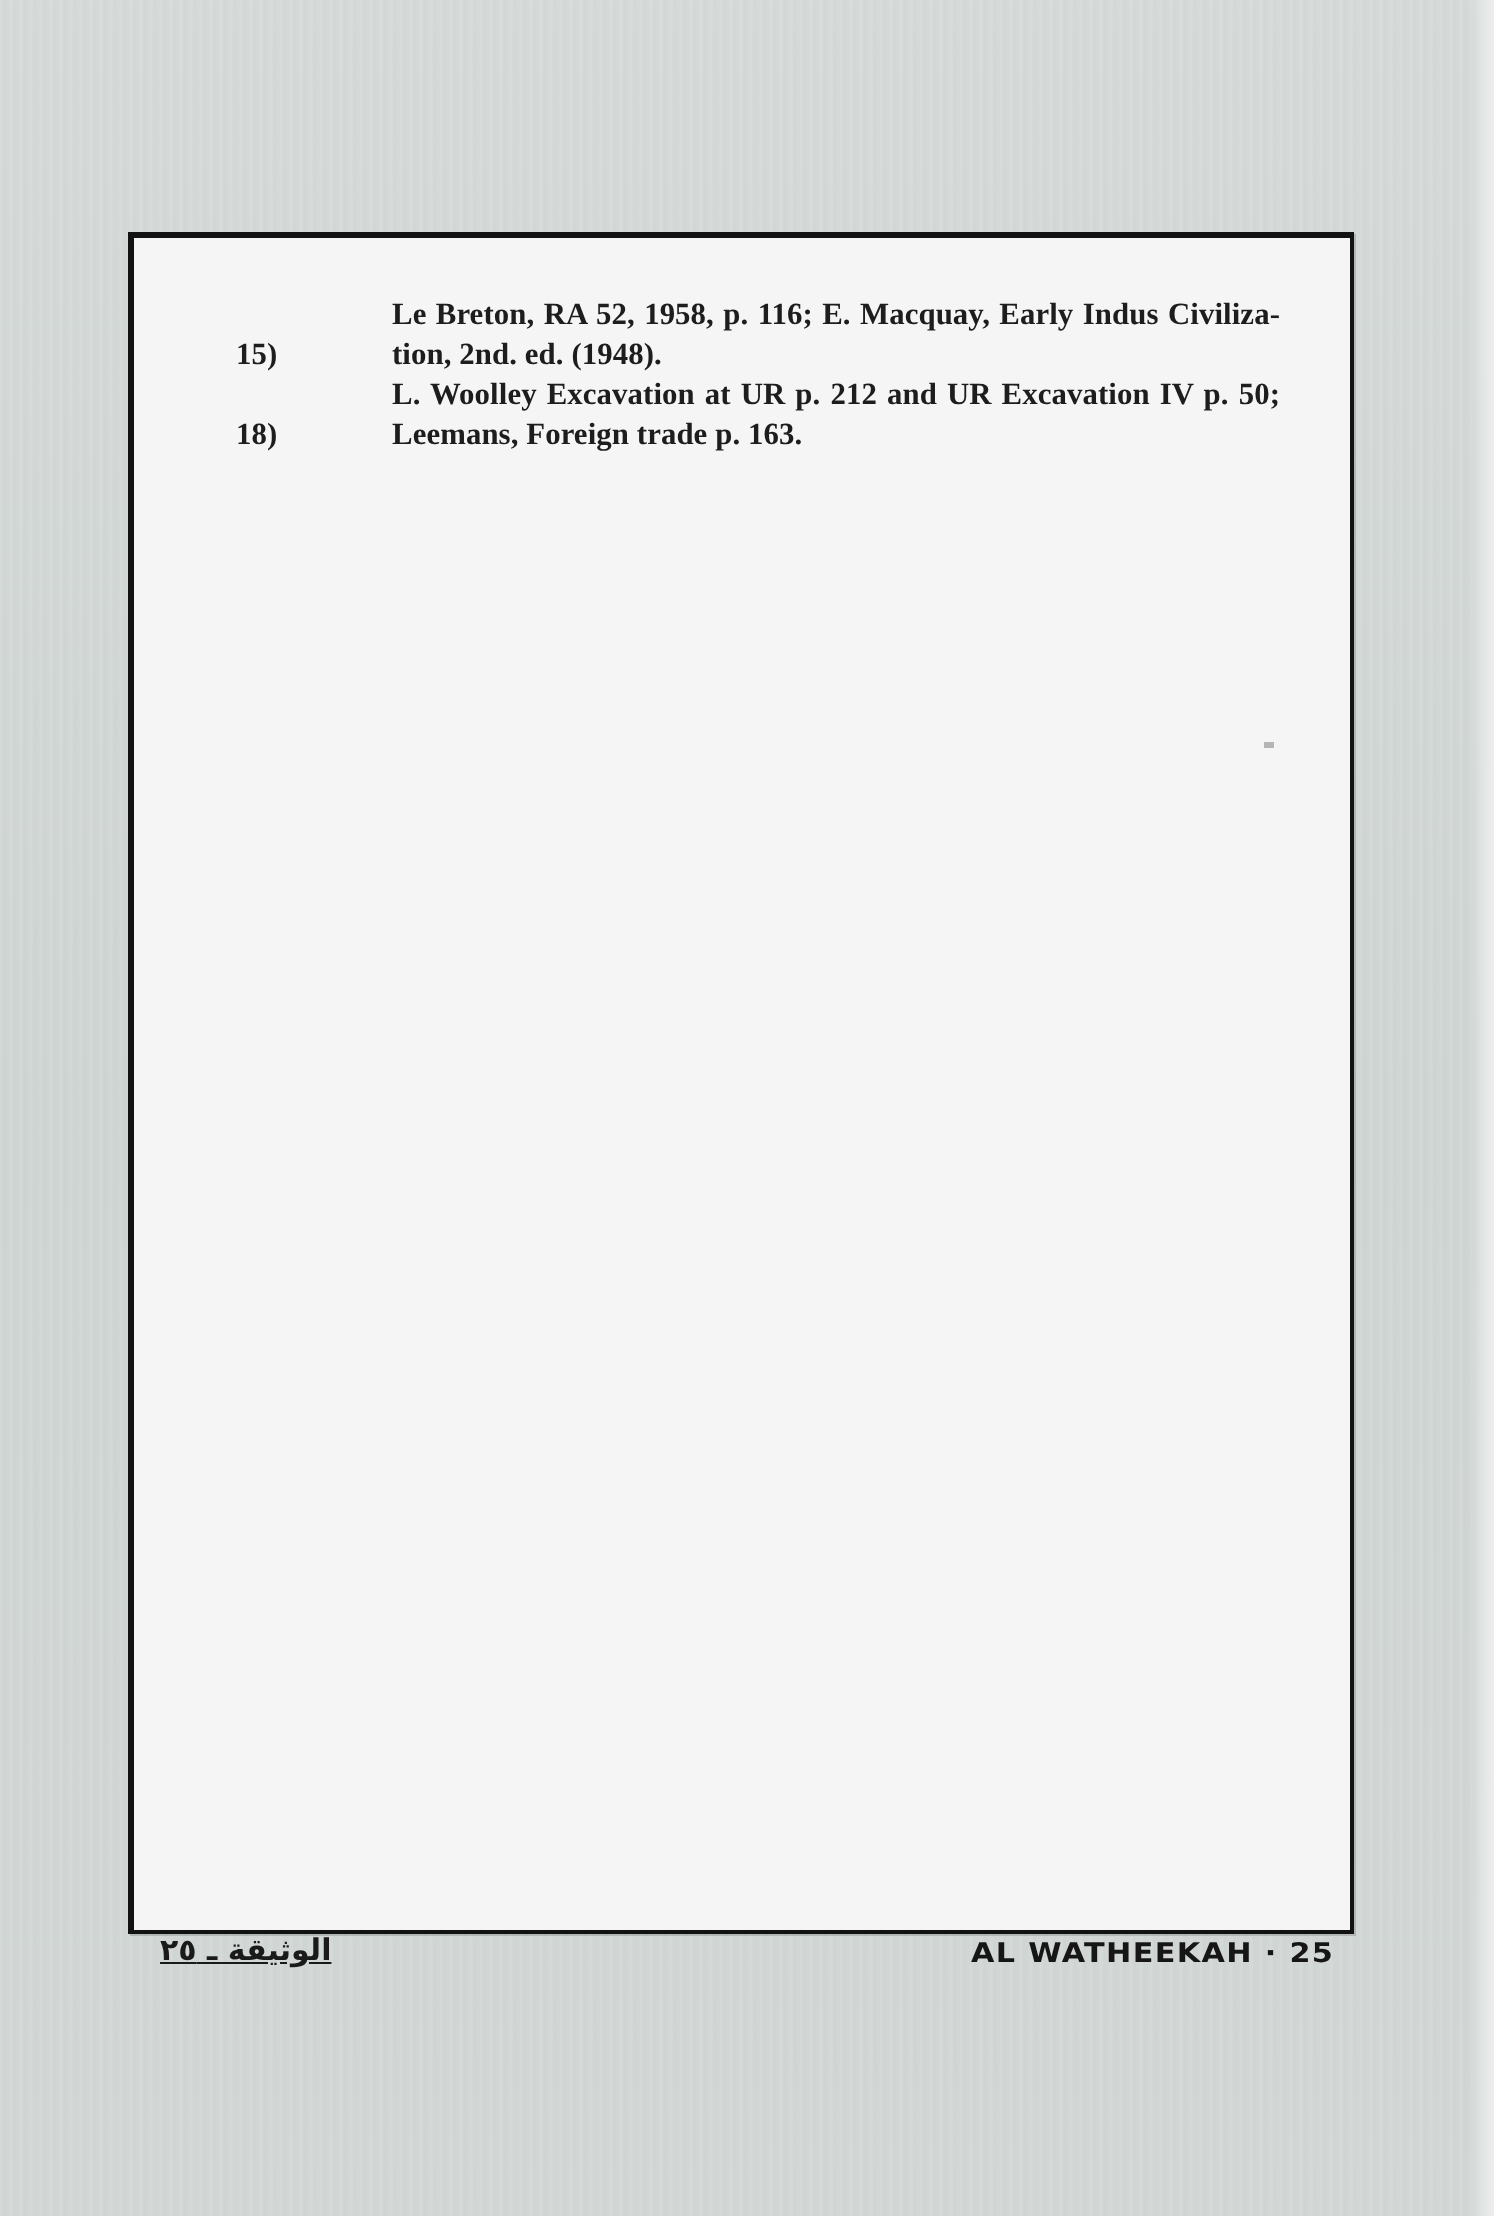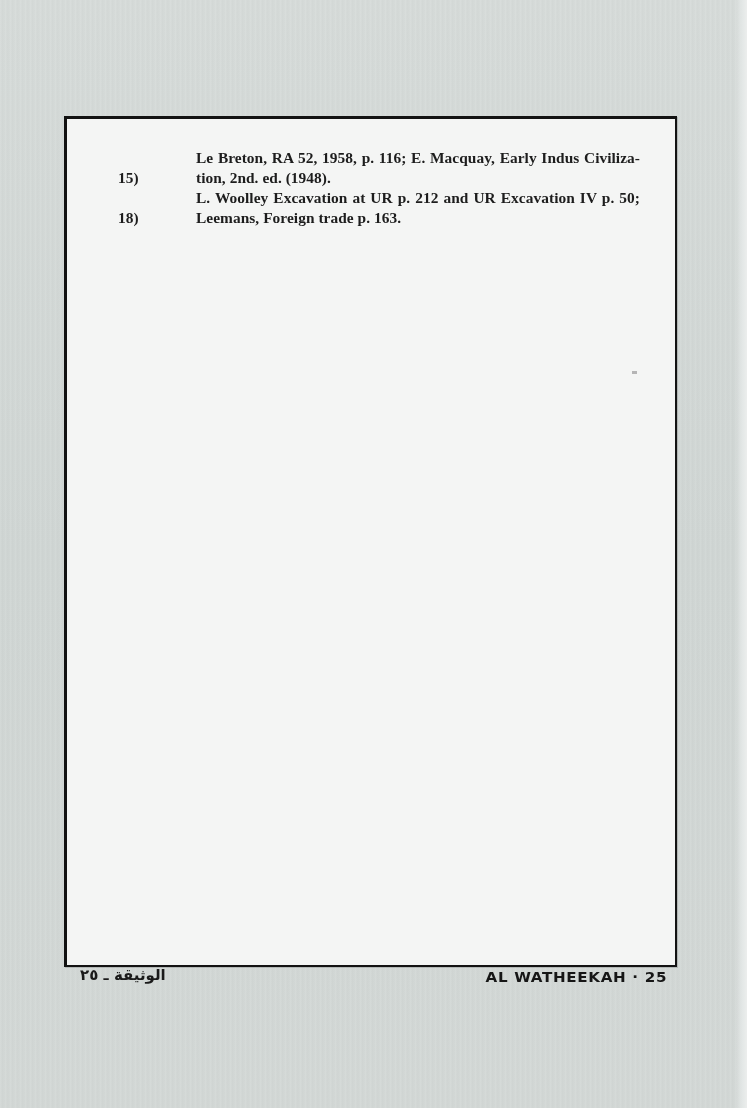--- a/index.html
+++ b/index.html
@@ -78,20 +78,21 @@
       position: absolute;
       left: 80px;
       top: 966px;
       font-family: "DejaVu Sans", sans-serif;
       font-weight: bold;
       font-size: 15px;
       color: #1a1a1a;
       direction: rtl;
       unicode-bidi: embed;
       white-space: nowrap;
+      text-decoration: underline;
     }
     .footer-en {
       position: absolute;
       right: 80px;
       top: 969px;
       font-family: "DejaVu Sans", sans-serif;
       font-weight: bold;
       font-size: 13.5px;
       letter-spacing: 0.6px;
       color: #161616;

